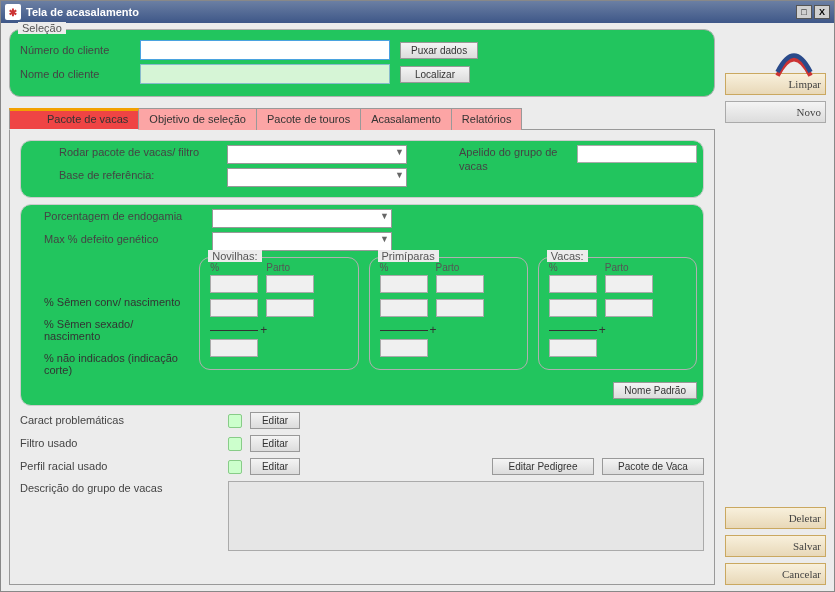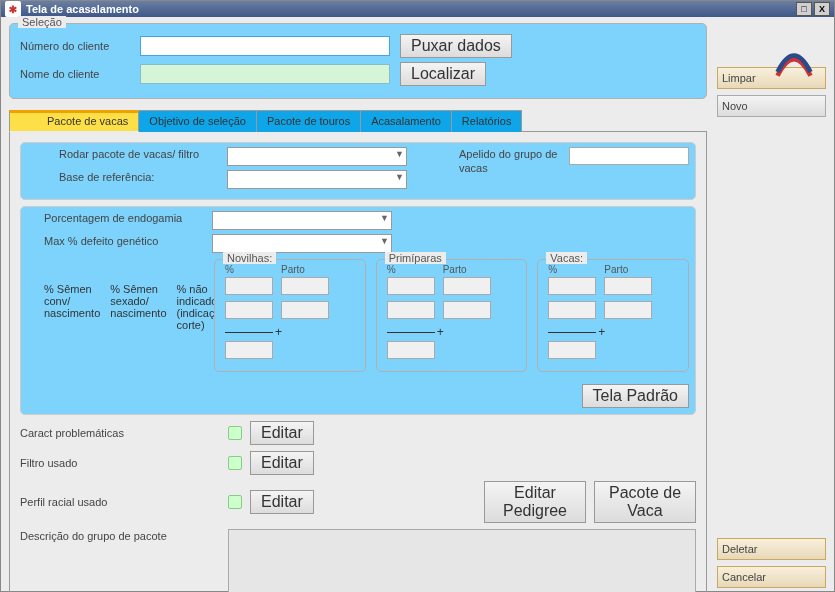--- a/index.html
+++ b/index.html
@@ -6,75 +6,75 @@
 body { font-family: Verdana, Arial, sans-serif; font-size: 11px; background: #ececec; color: #333; }
 .window { width: 835px; height: 592px; background: #ececec; border: 1px solid #888; position: relative; display: flex; flex-direction: column; }
 .titlebar { height: 22px; background: linear-gradient(#6b7fa3, #3e5788); color: #fff; display: flex; align-items: center; padding: 0 4px; font-weight: bold; font-size: 11px; }
 .titlebar .icon { width: 16px; height: 16px; background: #fff; border-radius:2px; margin-right: 5px; display:flex; align-items:center; justify-content:center; font-size:10px; color:#c33;}
 .titlebar .controls { margin-left: auto; display: flex; gap: 2px; }
 .titlebar .ctrl { width: 16px; height: 14px; background: #d0d0d0; border: 1px solid #555; display: flex; align-items: center; justify-content: center; font-size: 9px; color:#000; cursor: pointer; }
 .content { flex: 1; padding: 6px 8px 6px 8px; display: flex; gap: 10px; }
 .main-col { flex: 1; display: flex; flex-direction: column; }
 .side-col { width: 115px; display: flex; flex-direction: column; gap: 6px; padding-top: 44px; }
 
-.fieldset { border: 1px solid #b0b0b0; border-radius: 5px; padding: 6px 10px 8px 10px; position: relative; margin-bottom: 6px; background: #7dd3fc; }
+.fieldset { border: 1px solid #b0b0b0; border-radius: 11px; padding: 6px 10px 8px 10px; position: relative; margin-bottom: 6px; background: #22c55e; }
 .fieldset .legend { position: absolute; top: -8px; left: 8px; background: #ececec; padding: 0 4px; font-size: 11px; color: #555; }
 .fieldset.small { padding: 4px 6px 6px 6px; }
 
 .sel-row { display: flex; align-items: center; margin: 4px 0; gap: 10px; }
 .sel-label { width: 110px; color:#444;}
 .text-input { height: 20px; border: 1px solid #7a9; background: #fff; padding: 0 4px; font-size: 11px; }
 .text-input.blue { border: 1px solid #4aa3df; background: #fff; width: 250px; }
 .text-input.green { border: 1px solid #8bc; background: #d6f5d6; width: 250px; }
 
-.btn { background: linear-gradient(#f4f4f4,#dcdcdc); border: 1px solid #999; padding: 2px 10px; font-size: 16px; color: #333; cursor: pointer; min-width: 70px; text-align: center; }
+.btn { background: linear-gradient(#f4f4f4,#dcdcdc); border: 1px solid #999; padding: 2px 10px; font-size: 10px; color: #333; cursor: pointer; min-width: 70px; text-align: center; }
 .btn.wide { width: 102px; }
 
 .logo { position:absolute; right:18px; top:38px; display:flex; align-items:flex-end; gap:2px; }
 .logo svg { width:44px; height:44px; }
 .logo .txt { font-size: 22px; font-weight:bold; color:#2a4a8a; }
 
 .tabbar { display: flex; border-bottom: 1px solid #999; margin-top: 4px; }
-.tab { padding: 4px 10px; border: 1px solid #999; border-bottom: none; background: #0ea5e9; margin-right: -1px; font-size: 11px; cursor: pointer; position: relative; top:1px; }
-.tab.active { background: #fde047; border-top: 3px solid #f2a000; padding-top: 2px; z-index: 2; border-bottom: 1px solid #ececec; padding-left: 37px; }
+.tab { padding: 4px 10px; border: 1px solid #999; border-bottom: none; background: #fca5a5; margin-right: -1px; font-size: 11px; cursor: pointer; position: relative; top:1px; }
+.tab.active { background: #ef4444; border-top: 3px solid #f2a000; padding-top: 2px; z-index: 2; border-bottom: 1px solid #ececec; padding-left: 37px; }
 
 .panel { border: 1px solid #999; border-top: none; flex:1; padding: 10px; display:flex; flex-direction:column; overflow:hidden; }
 
 .form-row { display:flex; align-items:flex-start; gap:8px; margin-bottom: 4px; }
 .form-label { width: 160px; color:#444; line-height:1.3; }
 .combo { width: 180px; height: 19px; border:1px solid #999; background:#fff; appearance:none; padding:0 16px 0 4px; font-size:11px; position:relative; }
 .combo-wrap { position:relative; display:inline-block; }
 .combo-wrap::after { content:"▼"; position:absolute; right:3px; top:2px; font-size:9px; color:#666; pointer-events:none; }
 
 .cols3 { display:flex; gap:10px; margin-top:6px; }
 .cols3 > div { flex:1; }
-.cols3-left { width:160px; flex:0 0 160px; display:flex; gap:10px; padding-top:24px; }
+.cols3-left { width:160px; flex:0 0 160px; display:flex; flex-direction:column; gap:10px; padding-top:24px;justify-content:flex-end; }
 .cols3-cell { display:flex; flex-direction:column; }
 .col-head { display:flex; gap:8px; margin-bottom:2px; margin-left:4px; }
 .col-head span { width:48px; font-size:10px; color:#555; }
 .in-pair { display:flex; gap:8px; margin-bottom:6px; margin-left:4px;}
 .small-in { width:48px; height:18px; border:1px solid #aaa; background:#f0f0f0; font-size:10px;}
 .plus-row { display:flex; align-items:center; gap:2px; margin-left:4px; margin-bottom:2px; }
 .plus-line { width:48px; border-top:1px solid #333; }
 .plus-row span { font-size:12px; }
 
 .right-align-btn { display:flex; justify-content:flex-end; margin-top:6px; }
 
 .lower-rows .form-row { align-items:center; margin-bottom:6px;}
 .lower-rows .form-label { width: 200px; }
 .chk { width:14px; height:14px; border:1px solid #8c8; background:#cfc; display:inline-block; border-radius:2px;}
 .textarea { flex:1; height:70px; border:1px solid #aaa; background:#e6e6e6; resize:none; font-size:11px;}
 
-.side-btn { background: linear-gradient(#f8f0dc,#e8d8b8); border:1px solid #caa860; padding:4px 4px; font-size:11px; color:#444; cursor:pointer; text-align:left; }
+.side-btn { background: linear-gradient(#f8f0dc,#e8d8b8); border:1px solid #caa860; padding:4px 4px; font-size:11px; color:#444; cursor:pointer; text-align:right;font-family:Liberation Serif, serif; }
 .side-btn.gray { background: linear-gradient(#f4f4f4,#dcdcdc); border:1px solid #aaa; }
 .spacer { flex:1; }
 
 .grp-top { display:flex; gap:30px; align-items:flex-start;}
 .grp-left { flex:0 0 370px; }
-.grp-right { display:flex; gap:0; align-items:flex-start; }
+.grp-right { display:flex; gap:8px; align-items:flex-start; }
 .grp-right label { width:110px; line-height:1.3; color:#444;}
 .grp-right input { width:120px; height:18px; border:1px solid #aaa; background:#fff;}
 </style>
 </head>
 <body>
 
 <div class="window">
   <div class="titlebar">
     <span class="icon">✱</span>
     <span>Tela de acasalamento</span>
@@ -218,21 +218,21 @@
                   <div class="plus-line"></div>
                   <span>+</span>
                 </div>
               <div class="in-pair">
                   <input class="small-in" style="">
                 </div>
             </div>
           </div>
 
           <div class="right-align-btn">
-            <button class="btn">Tela Padrão</button>
+            <button class="btn">Nome Padrão</button>
           </div>
         </div>
 
         <div class="lower-rows" style="margin-top:0;">
           <div class="form-row">
             <div class="form-label">Caract problemáticas</div>
             <span class="chk"></span>
             <button class="btn" style="min-width:50px;">Editar</button>
           </div>
           <div class="form-row">
@@ -242,30 +242,30 @@
           </div>
           <div class="form-row">
             <div class="form-label">Perfil racial usado</div>
             <span class="chk"></span>
             <button class="btn" style="min-width:50px;">Editar</button>
             <div style="flex:1"></div>
             <button class="btn wide">Editar Pedigree</button>
             <button class="btn wide">Pacote de Vaca</button>
           </div>
           <div class="form-row" style="align-items:flex-start;">
-            <div class="form-label">Descrição do grupo de pacote</div>
+            <div class="form-label">Descrição do grupo de vacas</div>
             <textarea class="textarea" style=""></textarea>
           </div>
         </div>
 
       </div>
     </div>
 
     <div class="side-col">
       <button class="side-btn">Limpar</button>
       <button class="side-btn gray">Novo</button>
       <div class="spacer"></div>
       <button class="side-btn">Deletar</button>
+      <button class="side-btn">Salvar</button>
       <button class="side-btn">Cancelar</button>
-      <button class="side-btn">Salvar</button>
     </div>
   </div>
 </div>
 
 </body></html>

